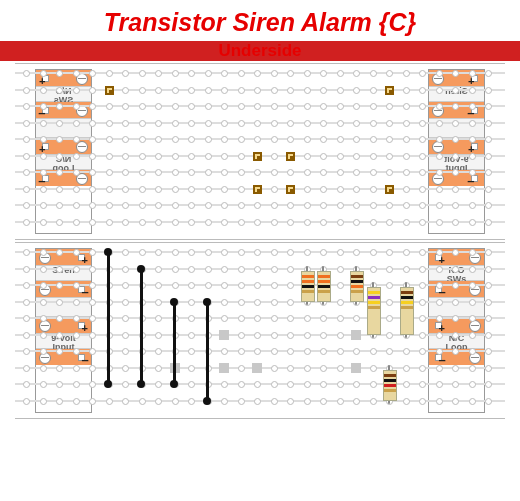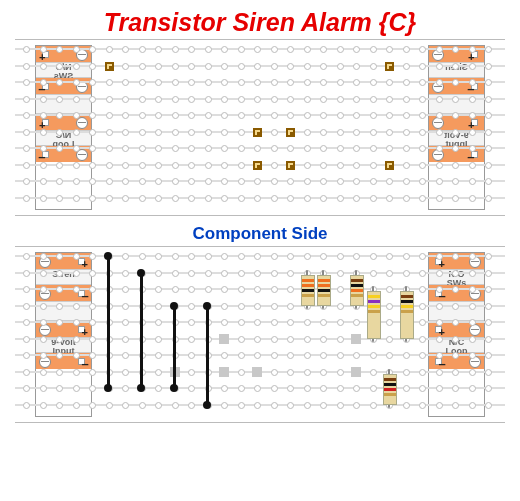--- a/index.html
+++ b/index.html
@@ -32,20 +32,21 @@
 .rb{position:absolute;left:0;right:0;height:3px}
 .ora{background:#f07020}.blk{background:#111}.brn{background:#7a3e10}.yel{background:#f7d020}.vio{background:#8a2fbf}.red{background:#d02020}.gld{background:#caa14a}
 .flip{transform:scaleX(-1)}
 .tlabel{font-size:9px;color:#666;text-align:center;line-height:9px;padding-top:0}
 </style>
 </head>
 <body>
 
 <div class="wrap">
   <div class="title">Transistor Siren Alarm {C}</div>
+  <div class="sub red">Underside</div>
 
   <div class="board" id="b1">
 
     <div class="term flip" style="left:20px;top:5px;height:163px">
       <div class="tseg or">
           <div class="screw"></div>
           <span class="pin plus" style="right:6px"></span>
         </div>
       <div class="tseg wh">
           <div class="tlabel">N/O<br>SWs</div>
@@ -395,21 +396,20 @@
       <div class="hole" style="left: 470px; top: 154.5px;"></div>
       <div class="spad" style="left: 89.5px; top: 21.5px;"></div>
       <div class="spad" style="left: 370px; top: 21.5px;"></div>
       <div class="spad" style="left: 238px; top: 87.5px;"></div>
       <div class="spad" style="left: 271px; top: 87.5px;"></div>
       <div class="spad" style="left: 238px; top: 120.5px;"></div>
       <div class="spad" style="left: 271px; top: 120.5px;"></div>
       <div class="spad" style="left: 370px; top: 120.5px;"></div>
     </div>
 
-  <div class="sub blue">Component Side</div>
 
   <div class="board" id="b2">
     <div class="term" style="left:20px;top:5px;height:163px">
       <div class="tseg or">
           <div class="screw"></div>
           <span class="pin plus" style="right:6px"></span>
         </div>
       <div class="tseg wh">
           <div class="tlabel">Siren</div>
         </div>

